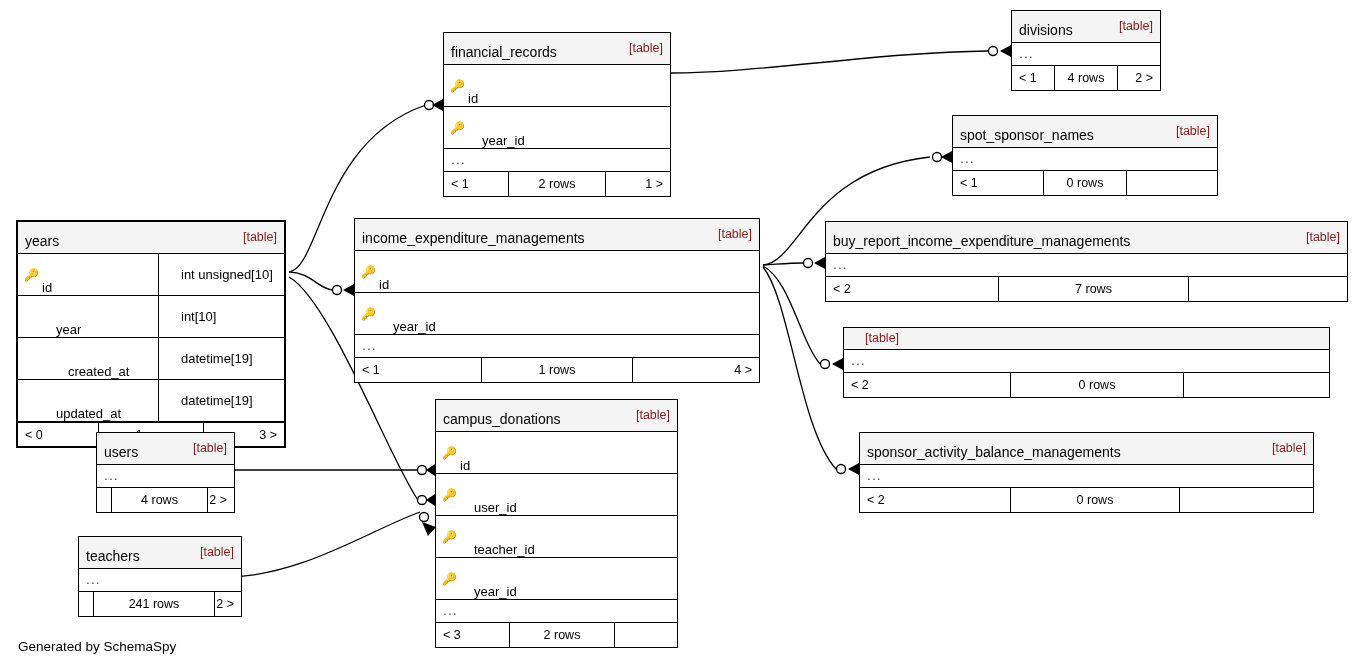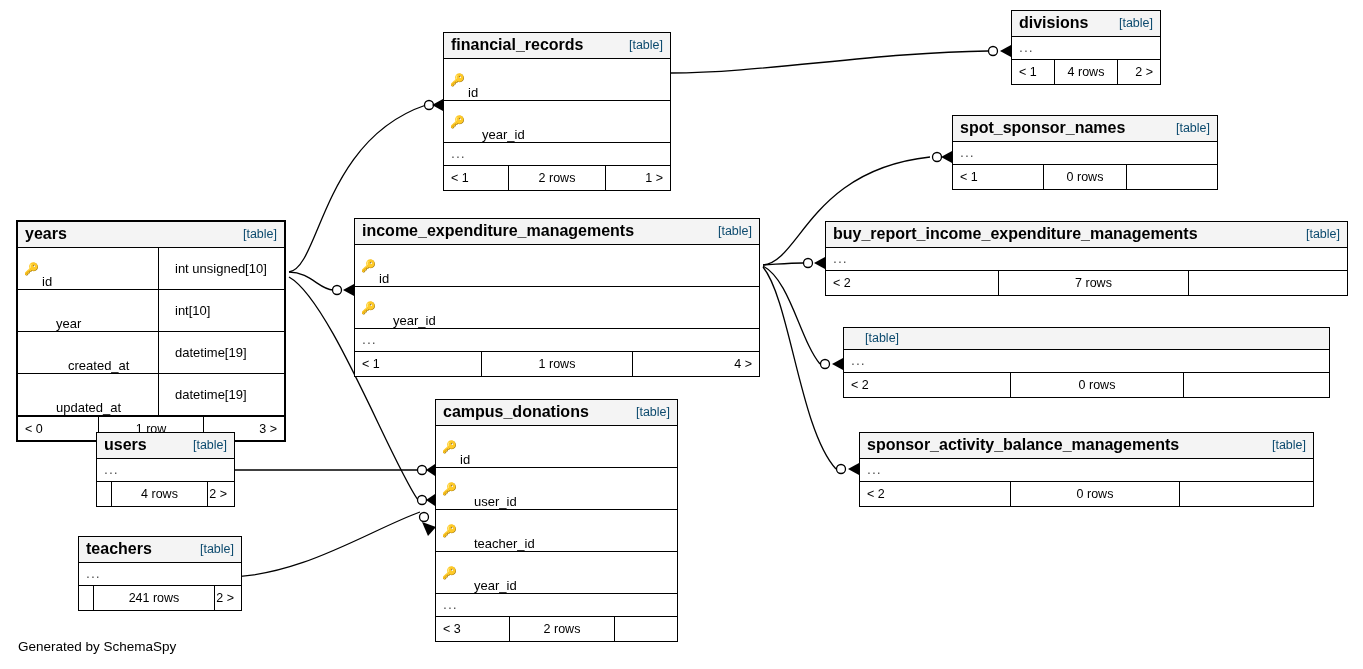--- a/index.html
+++ b/index.html
@@ -41,27 +41,28 @@
   .tbl-header {
     background: #f4f4f4;
     border-bottom: 1px solid #000000;
     display: flex;
     align-items: center;
     justify-content: space-between;
     padding: 3px 7px 4px 7px;
     box-sizing: border-box;
   }
   .tbl-name {
-    font-weight: bold;
-    font-size: 16px;
-    white-space: nowrap;
+    font-weight: normal;
+    font-size: 14px;
+    white-space: nowrap;
+    margin-top: 8px;
   }
   .tbl-tag {
     font-size: 12.5px;
-    color: #0c4a6e;
+    color: #7f1d1d;
     margin-left: 14px;
     white-space: nowrap;
   }
   .col-row {
     display: flex;
     align-items: stretch;
     border-bottom: 1px solid #000000;
     box-sizing: border-box;
     min-height: 29px;
   }
@@ -71,21 +72,21 @@
     align-items: center;
     padding: 0 6px;
     box-sizing: border-box;
     flex: 1 1 auto;
     white-space: nowrap;
   }
   .col-type {
     border-left: 1px solid #000000;
     display: flex;
     align-items: center;
-    padding: 0 16px;
+    padding: 0 22px;
     box-sizing: border-box;
     white-space: nowrap;
     font-size: 13px;
   }
   .key-icon {
     width: 14px;
     display: inline-block;
     text-align: center;
     margin-right: 4px;
     font-size: 12px;

